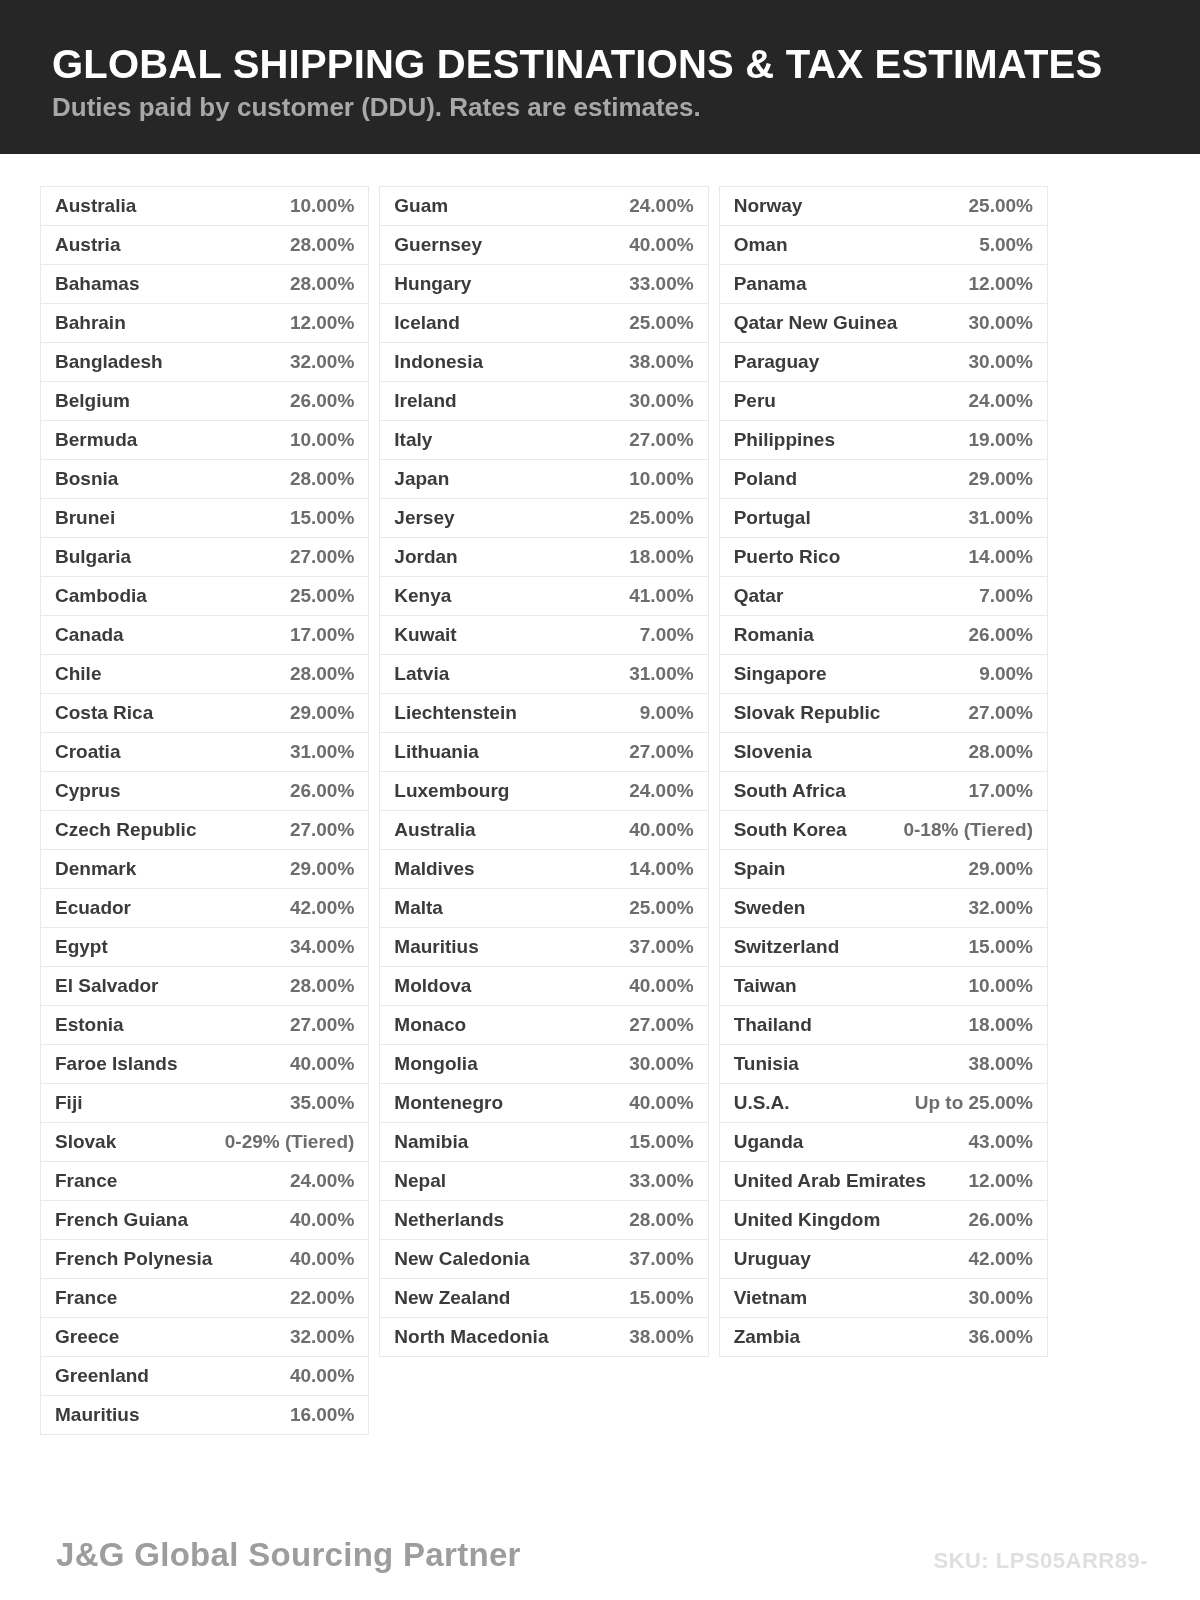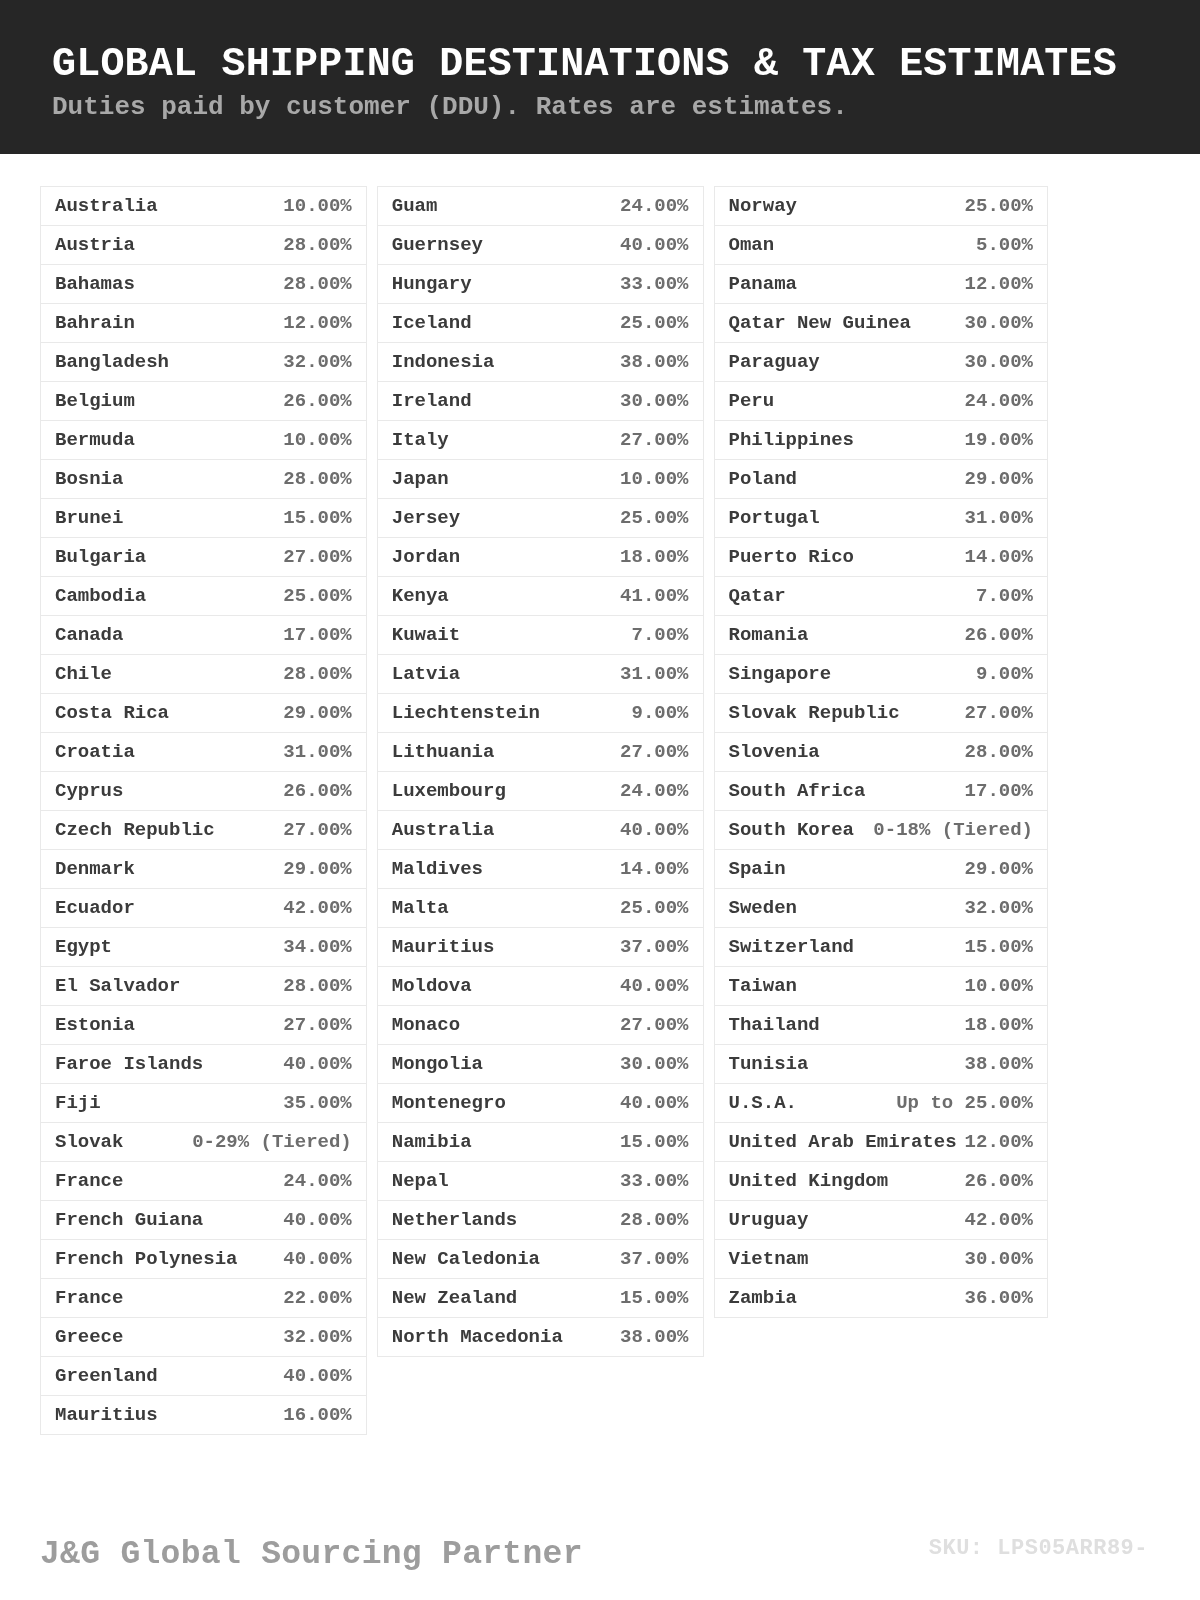--- a/index.html
+++ b/index.html
@@ -3,21 +3,21 @@
 <meta charset="utf-8">
 <style>
   * { margin: 0; padding: 0; box-sizing: border-box; }
   html, body { width: 1200px; height: 1600px; }
   body {
     background: #ffffff;
     font-family: "Liberation Sans", sans-serif;
     overflow: hidden;
     position: relative;
   }
-  .page { position: absolute; inset: 0; width: 1200px; height: 1600px; background: #ffffff; font-family: Liberation Mono, monospace; }
+  .page { position: absolute; inset: 0; width: 1200px; height: 1600px; background: #ffffff; }
 
   
   .header {
     position: absolute; left: 0; top: 0; width: 1200px; height: 154px;
     background: #262626;
   }
   .header .title {
     position: absolute; left: 52px; top: 42px;
     font-size: 40px; font-weight: bold; color: #ffffff;
     letter-spacing: 0.2px; white-space: nowrap;
@@ -49,22 +49,22 @@
   .country {
     font-size: 19px; font-weight: bold; color: #3b3b3b; white-space: nowrap;
   }
   .rate {
     font-size: 19px; font-weight: bold; color: #6d6d6d; white-space: nowrap;
     margin-left: 8px;
   }
 
   
   .footer {
-    position: absolute; left: 40px; right: 52px; top: 1536px;
-    display: flex; justify-content: space-between; align-items: flex-start;
+    position: absolute; left: 56px; right: 52px; top: 1536px;
+    display: flex; justify-content: space-between; align-items: flex-end;
   }
   .brand {
     font-size: 33px; font-weight: bold; color: #9d9d9d; letter-spacing: 0.3px;
   }
   .sku {
     font-size: 22px; font-weight: bold; color: #dfdfdf; letter-spacing: 0.5px;
   }
 </style>
 </head>
 <body>
@@ -420,20 +420,24 @@
         </div>
         <div class="row">
           <span class="country">Tunisia</span>
           <span class="rate">38.00%</span>
         </div>
         <div class="row">
           <span class="country">U.S.A.</span>
           <span class="rate">Up to 25.00%</span>
         </div>
         <div class="row">
+          <span class="country">Uganda</span>
+          <span class="rate">43.00%</span>
+        </div>
+        <div class="row">
           <span class="country">United Arab Emirates</span>
           <span class="rate">12.00%</span>
         </div>
         <div class="row">
           <span class="country">United Kingdom</span>
           <span class="rate">26.00%</span>
         </div>
         <div class="row">
           <span class="country">Uruguay</span>
           <span class="rate">42.00%</span>

